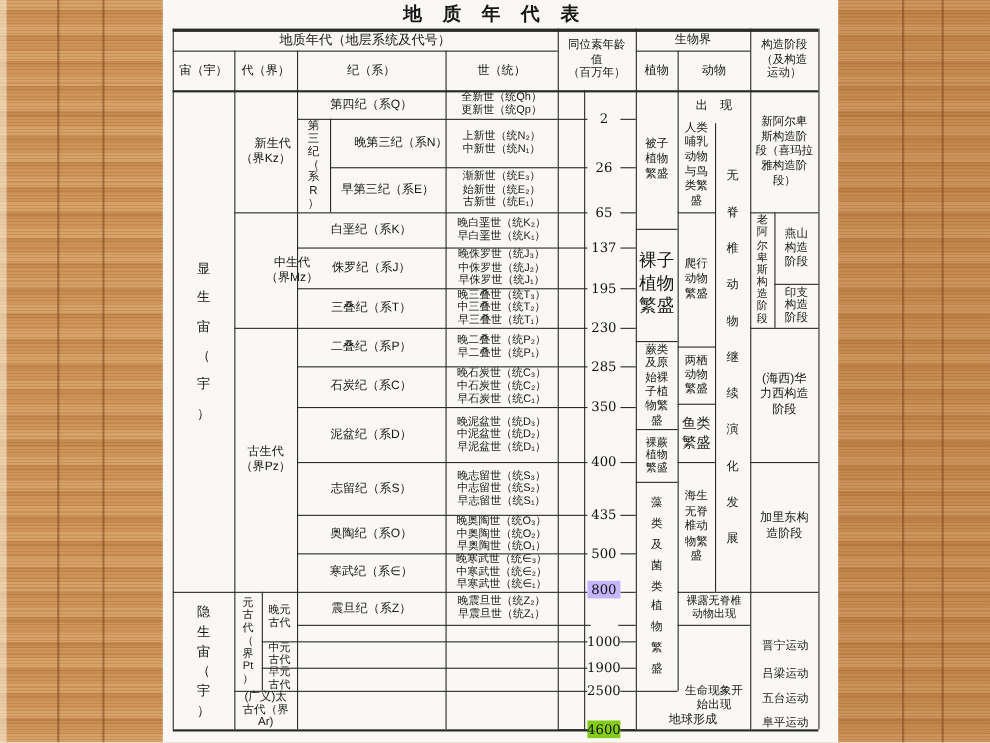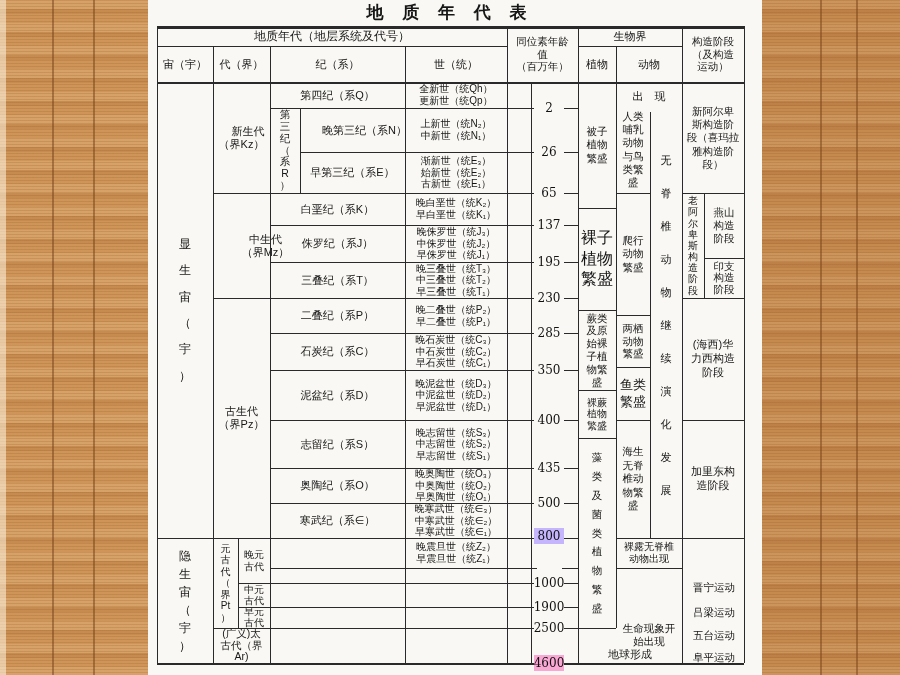--- a/index.html
+++ b/index.html
@@ -100,20 +100,21 @@
     <div class="c" style="left:300px;top:152px;width:105px;height:41px;">早第三纪（系E）</div>
     <div class="c" style="left:270px;top:193px;width:135px;height:32px;">白垩纪（系K）</div>
     <div class="c" style="left:270px;top:225px;width:135px;height:37px;">侏罗纪（系J）</div>
     <div class="c" style="left:270px;top:262px;width:135px;height:36px;">三叠纪（系T）</div>
     <div class="c" style="left:270px;top:298px;width:135px;height:35px;">二叠纪（系P）</div>
     <div class="c" style="left:270px;top:333px;width:135px;height:37px;">石炭纪（系C）</div>
     <div class="c" style="left:270px;top:370px;width:135px;height:50px;">泥盆纪（系D）</div>
     <div class="c" style="left:270px;top:420px;width:135px;height:48px;">志留纪（系S）</div>
     <div class="c" style="left:270px;top:468px;width:135px;height:35px;">奥陶纪（系O）</div>
     <div class="c" style="left:270px;top:503px;width:135px;height:35px;">寒武纪（系∈）</div>
+    <div class="c" style="left:270px;top:538px;width:135px;height:30px;">震旦纪（系Z）</div>
 
     <div class="c" style="left:405px;top:82px;width:102px;height:26px;font-size:10px;line-height:1.16;">全新世（统Qh）
 更新世（统Qp）</div>
     <div class="c" style="left:405px;top:108px;width:102px;height:44px;font-size:10px;line-height:1.16;">上新世（统N₂）
 中新世（统N₁）</div>
     <div class="c" style="left:405px;top:152px;width:102px;height:41px;font-size:10px;line-height:1.16;">渐新世（统E₃）
 始新世（统E₂）
 古新世（统E₁）</div>
     <div class="c" style="left:405px;top:193px;width:102px;height:32px;font-size:10px;line-height:1.16;">晚白垩世（统K₂）
 早白垩世（统K₁）</div>
@@ -327,15 +328,15 @@
       <div class="ln" style="left: 562px; top: 583px; width: 16px; height: 1px;"></div>
       <div class="agel" style="left: 534px; top: 575px; width: 30px; height: 16px; background: rgb(249, 248, 244);">1000</div>
       <div class="ln" style="left: 507px; top: 607px; width: 30px; height: 1px;"></div>
       <div class="ln" style="left: 562px; top: 607px; width: 16px; height: 1px;"></div>
       <div class="agel" style="left: 534px; top: 599px; width: 30px; height: 16px; background: rgb(249, 248, 244);">1900</div>
       <div class="ln" style="left: 507px; top: 628px; width: 30px; height: 1px;"></div>
       <div class="ln" style="left: 562px; top: 628px; width: 16px; height: 1px;"></div>
       <div class="agel" style="left: 534px; top: 620px; width: 30px; height: 16px; background: rgb(249, 248, 244);">2500</div>
       <div class="ln" style="left: 507px; top: 663px; width: 30px; height: 1px;"></div>
       <div class="ln" style="left: 562px; top: 663px; width: 16px; height: 1px;"></div>
-      <div class="agel" style="left: 534px; top: 655px; width: 30px; height: 16px; background: #f9a8d4;">4600</div>
+      <div class="agel" style="left: 534px; top: 655px; width: 30px; height: 16px; background: #84cc16;">4600</div>
     </div>
 </div>
 
 </body></html>

